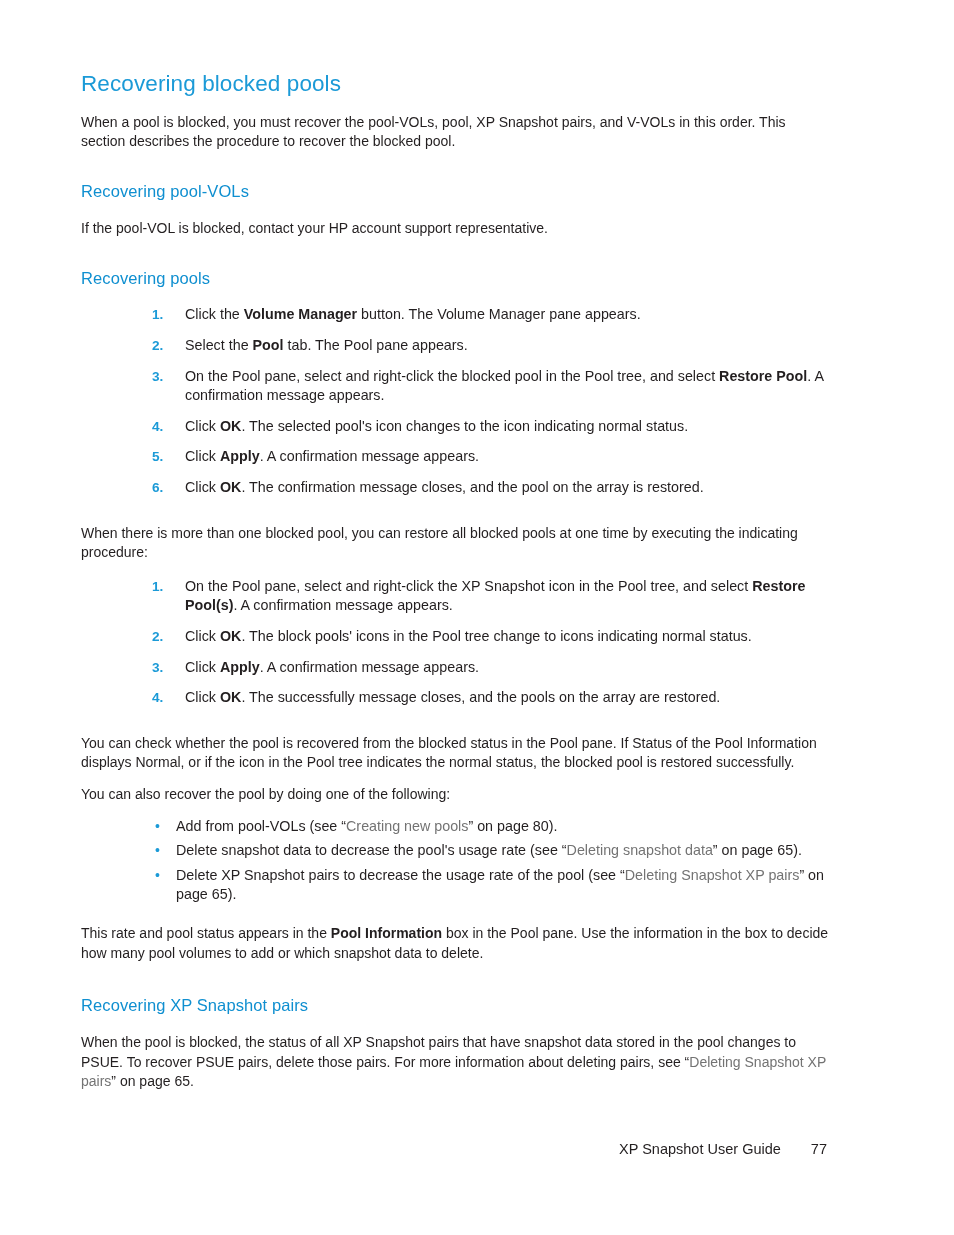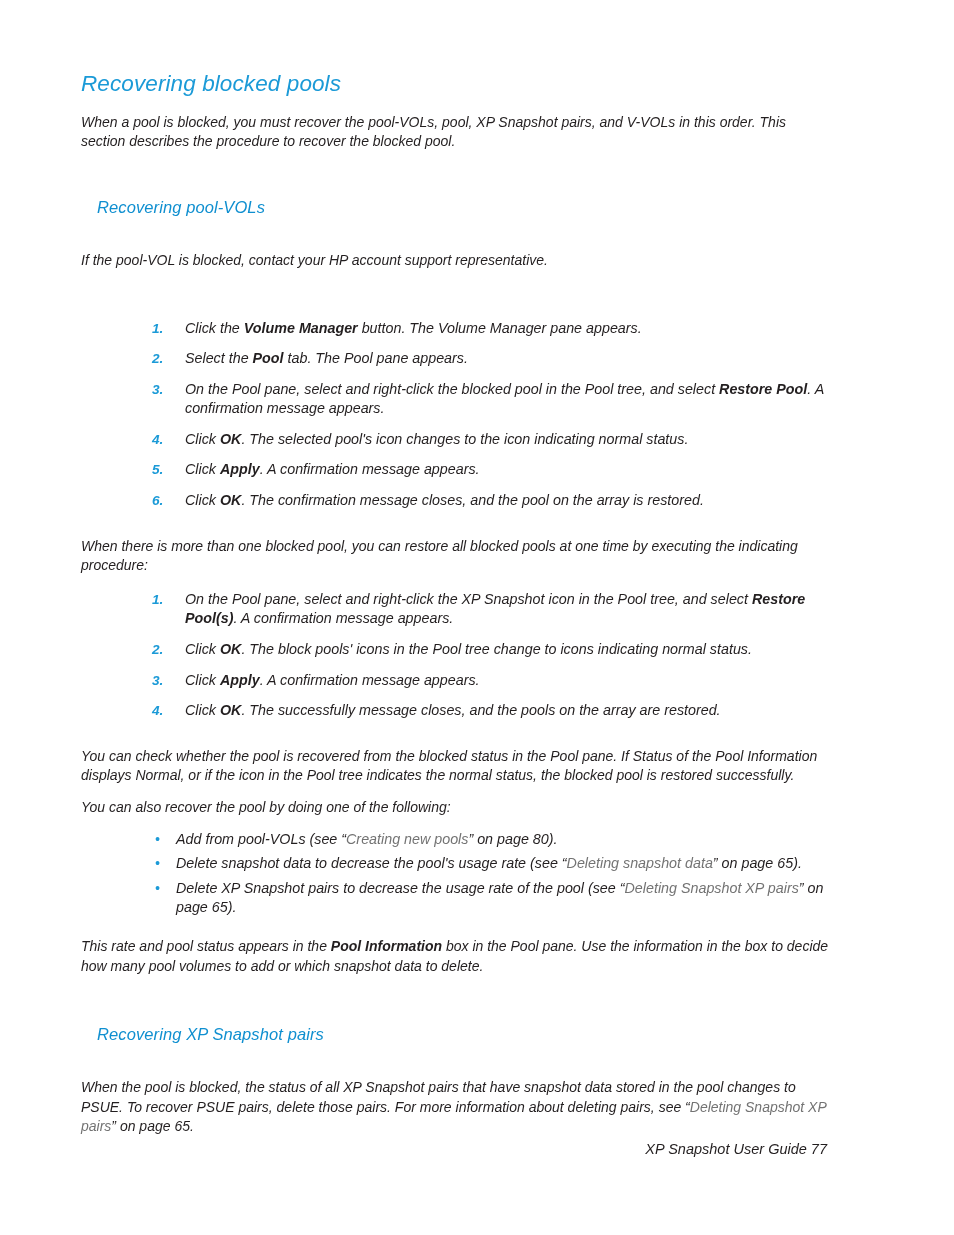--- a/index.html
+++ b/index.html
@@ -15,21 +15,20 @@
     color: #231f20;
     -webkit-font-smoothing: antialiased;
   }
 
   .page {
     position: absolute;
     top: 0; left: 0;
     width: 954px;
     height: 1235px;
     overflow: hidden;
-    font-style: italic;
   }
 
   
   .content {
     position: absolute;
     left: 81px;
     top: 72px;
     width: 750px;
   }
 
@@ -39,21 +38,21 @@
     color: #1b9ad7;
     margin: 0 0 16px 0;
     letter-spacing: 0.1px;
     line-height: 1.1;
   }
 
   h2.section-heading {
     font-size: 16.5px;
     font-weight: normal;
     color: #0f8fd0;
-    margin: 16px;
+    margin: 0;
     padding: 0;
     line-height: 1.15;
     letter-spacing: 0.1px;
   }
 
   .indent {
     margin-left: 71px;
   }
 
   p.body-text {
@@ -123,20 +122,21 @@
     top: 1141px;
     width: 954px;
     text-align: right;
     padding-right: 127px;
     box-sizing: border-box;
     font-size: 14.5px;
     color: #231f20;
   }
   .footer .pageno {
     display: inline-block;
+    margin-left: 26px;
   }
 
   
   .sp-1 { height: 26px; }
   .sp-2 { height: 18px; }
   .sp-3 { height: 14px; }
   .sp-4 { height: 12px; }
   .sp-5 { height: 30px; }
   .sp-6 { height: 33px; }
 </style>
@@ -156,20 +156,21 @@
     <div class="sp-5"></div>
 
     <h2 class="section-heading">Recovering pool-VOLs</h2>
 
     <div class="sp-2"></div>
 
     <p class="body-text indent">If the pool-VOL is blocked, contact your HP account support representative.</p>
 
     <div class="sp-5"></div>
 
+    <h2 class="section-heading">Recovering pools</h2>
 
     <div class="sp-2"></div>
 
     <ol class="steps" id="steps-primary">
         <li><span class="num">1.</span><span>Click the </span><b>Volume Manager</b><span> button. The Volume Manager pane appears.</span></li>
         <li><span class="num">2.</span><span>Select the </span><b>Pool</b><span> tab. The Pool pane appears.</span></li>
         <li><span class="num">3.</span><span>On the Pool pane, select and right-click the blocked pool in the Pool tree, and select </span><b>Restore Pool</b><span>. A confirmation message appears.</span></li>
         <li><span class="num">4.</span><span>Click </span><b>OK</b><span>. The selected pool's icon changes to the icon indicating normal status.</span></li>
         <li><span class="num">5.</span><span>Click </span><b>Apply</b><span>. A confirmation message appears.</span></li>
         <li><span class="num">6.</span><span>Click </span><b>OK</b><span>. The confirmation message closes, and the pool on the array is restored.</span></li>

